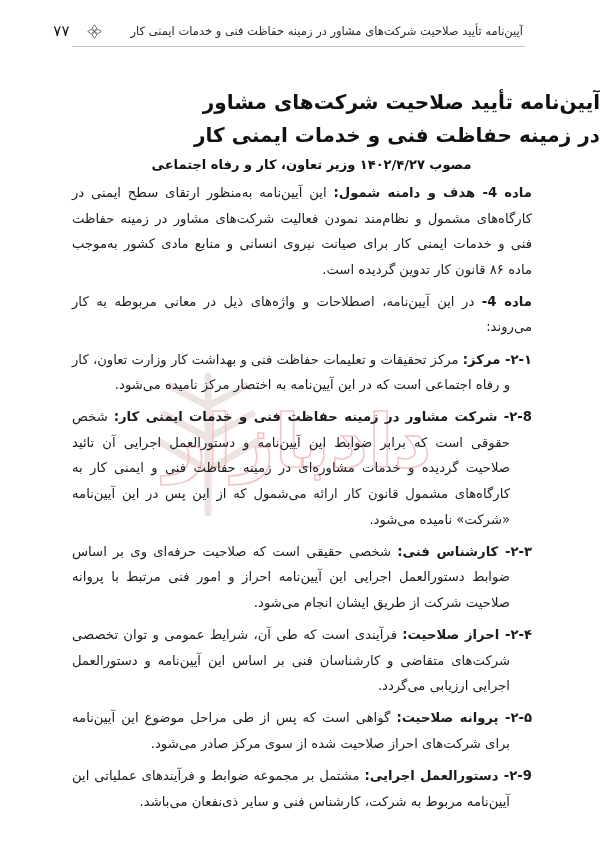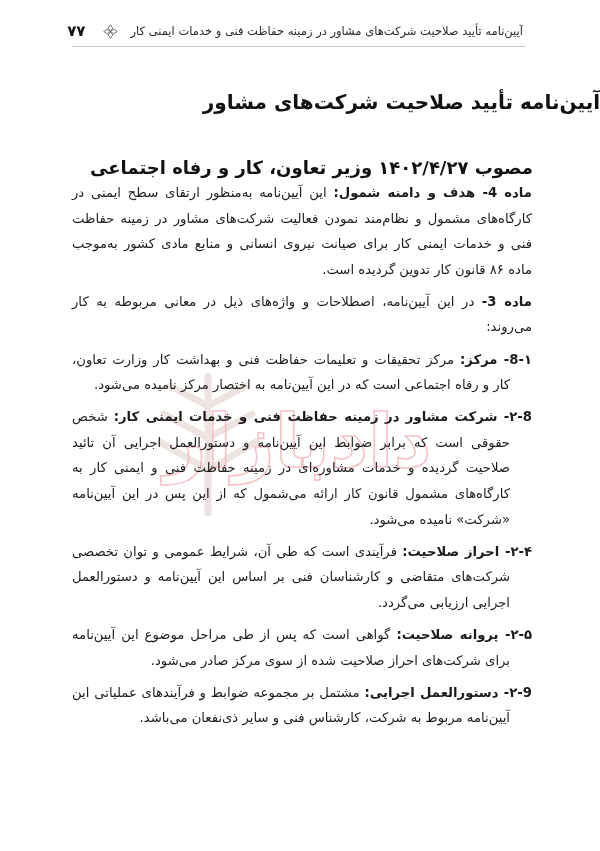--- a/index.html
+++ b/index.html
@@ -1,28 +1,28 @@
 <!DOCTYPE html>
 <html lang="fa" dir="rtl"><head>
 <meta charset="utf-8">
 <style>
   html,body{margin:0;padding:0;background:#ffffff;}
   body{width:600px;height:851px;font-family:"DejaVu Sans",sans-serif;color:#1c1c1c;}
   .page{position:relative;width:600px;height:851px;overflow:hidden;direction:rtl;background:#ffffff;}
 
   
   .running-header{position:absolute;top:22px;right:77px;left:66px;display:flex;align-items:center;gap:12px;direction:rtl;}
-  .running-title{font-size:11.5px;color:#2a2a2a;white-space:nowrap;letter-spacing:0;}
+  .running-title{font-size:11.5px;color:#2a2a2a;white-space:nowrap;letter-spacing:0;margin-left:16px;}
   .ornament{width:15px;height:15px;flex:0 0 auto;display:inline-block;}
-  .page-number{font-size:15px;font-weight:700;color:#111;margin-right:6px;}
+  .page-number{font-size:15px;font-weight:400;color:#111;margin-right:6px;}
   .header-rule{position:absolute;top:46px;right:75px;left:72px;height:1px;background:#c9c9c9;}
 
   
   .doc-title{position:absolute;top:86px;right:0;left:0;font-weight:700;font-size:20px;line-height:33px;color:#111;}
-  .doc-subtitle{position:absolute;top:157px;right:0;left:0;text-align:center;font-weight:700;font-size:18px;color:#111;padding-left:23px;}
+  .doc-subtitle{position:absolute;top:157px;right:0;left:0;text-align:center;font-weight:700;font-size:13px;color:#111;padding-left:23px;}
 
   
   .doc-body{position:absolute;top:180px;right:68px;left:72px;z-index:2;}
   .doc-body p{margin:0 0 6.5px 0;font-size:13.2px;line-height:25.6px;text-align:justify;color:#1c1c1c;}
   .doc-body p.indent{padding-right:22px;text-indent:-22px;}
   .doc-body b{font-weight:700;}
 
   
   .watermark{position:absolute;z-index:1;pointer-events:none;}
   .watermark-text{top:398px;left:164px;font-size:74px;font-weight:700;letter-spacing:3px;
@@ -53,26 +53,28 @@
       <path d="M10 10 L13 14.5 L10 19 L7 14.5 Z"></path>
       <path d="M1 10 L5.5 7 L10 10 L5.5 13 Z"></path>
       <path d="M10 10 L14.5 7 L19 10 L14.5 13 Z"></path>
     </svg>
     <span class="page-number">۷۷</span>
   </div>
   <div class="header-rule"></div>
 
   <div class="doc-title">
     <div>آیین‌نامه تأیید صلاحیت شرکت‌های مشاور</div>
+    <div>در زمینه حفاظت فنی و خدمات ایمنی کار</div>
   </div>
   <div class="doc-subtitle">مصوب ۱۴۰۲/۴/۲۷ وزیر تعاون، کار و رفاه اجتماعی</div>
 
   <div class="doc-body">
       <p><b>ماده 4- هدف و دامنه شمول:</b><span> این آیین‌نامه به‌منظور ارتقای سطح ایمنی در کارگاه‌های مشمول و نظام‌مند نمودن فعالیت شرکت‌های مشاور در زمینه حفاظت فنی و خدمات ایمنی کار برای صیانت نیروی انسانی و منابع مادی کشور به‌موجب ماده ۸۶ قانون کار تدوین گردیده است.</span></p>
-      <p><b>ماده 3-</b><span> در این آیین‌نامه، اصطلاحات و واژه‌های ذیل در معانی مربوطه به کار می‌روند:</span></p>
-      <p class="indent"><b>8-۱- مرکز:</b><span> مرکز تحقیقات و تعلیمات حفاظت فنی و بهداشت کار وزارت تعاون، کار و رفاه اجتماعی است که در این آیین‌نامه به اختصار مرکز نامیده می‌شود.</span></p>
+      <p><b>ماده 4-</b><span> در این آیین‌نامه، اصطلاحات و واژه‌های ذیل در معانی مربوطه به کار می‌روند:</span></p>
+      <p class="indent"><b>۲-۱- مرکز:</b><span> مرکز تحقیقات و تعلیمات حفاظت فنی و بهداشت کار وزارت تعاون، کار و رفاه اجتماعی است که در این آیین‌نامه به اختصار مرکز نامیده می‌شود.</span></p>
       <p class="indent"><b>۲-8- شرکت مشاور در زمینه حفاظت فنی و خدمات ایمنی کار:</b><span> شخص حقوقی است که برابر ضوابط این آیین‌نامه و دستورالعمل اجرایی آن تائید صلاحیت گردیده و خدمات مشاوره‌ای در زمینه حفاظت فنی و ایمنی کار به کارگاه‌های مشمول قانون کار ارائه می‌شمول که از این پس در این آیین‌نامه «شرکت» نامیده می‌شود.</span></p>
+      <p class="indent"><b>۲-۳- کارشناس فنی:</b><span> شخصی حقیقی است که صلاحیت حرفه‌ای وی بر اساس ضوابط دستورالعمل اجرایی این آیین‌نامه احراز و امور فنی مرتبط با پروانه صلاحیت شرکت از طریق ایشان انجام می‌شود.</span></p>
       <p class="indent"><b>۲-۴- احراز صلاحیت:</b><span> فرآیندی است که طی آن، شرایط عمومی و توان تخصصی شرکت‌های متقاضی و کارشناسان فنی بر اساس این آیین‌نامه و دستورالعمل اجرایی ارزیابی می‌گردد.</span></p>
       <p class="indent"><b>۲-۵- پروانه صلاحیت:</b><span> گواهی است که پس از طی مراحل موضوع این آیین‌نامه برای شرکت‌های احراز صلاحیت شده از سوی مرکز صادر می‌شود.</span></p>
       <p class="indent"><b>۲-9- دستورالعمل اجرایی:</b><span> مشتمل بر مجموعه ضوابط و فرآیندهای عملیاتی این آیین‌نامه مربوط به شرکت، کارشناس فنی و سایر ذی‌نفعان می‌باشد.</span></p>
     </div>
 
 </div>
 
 </body></html>

